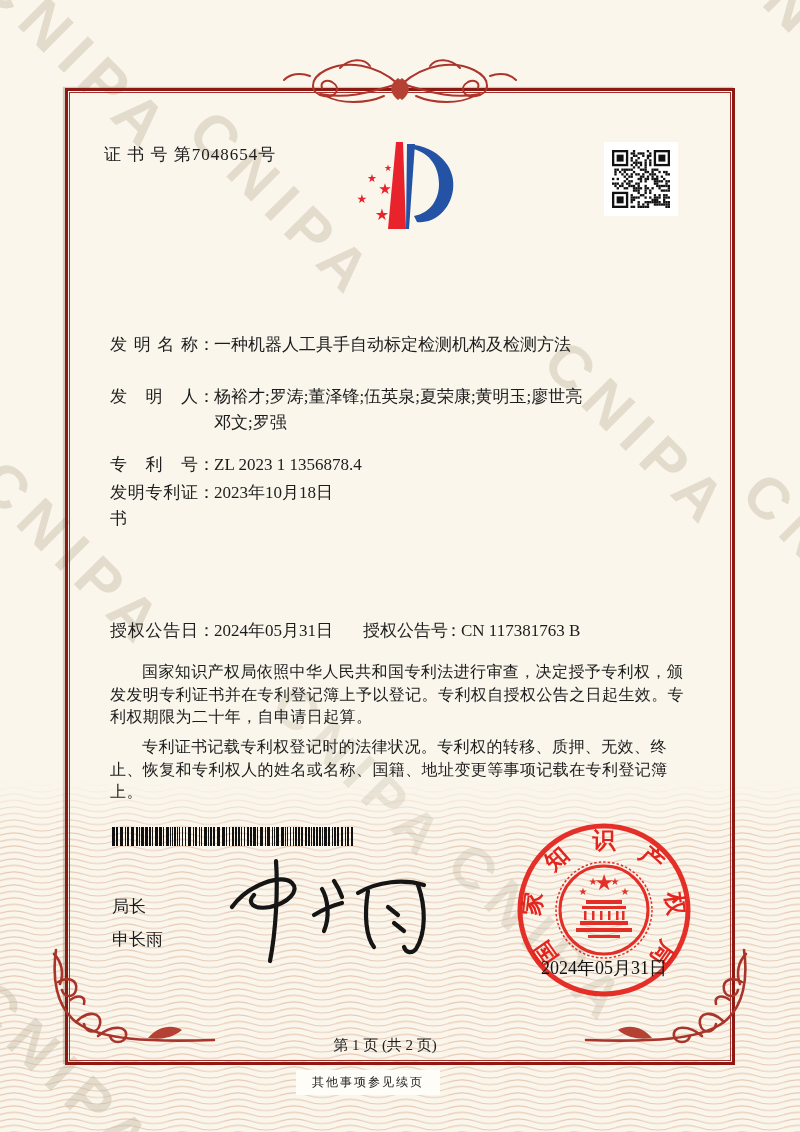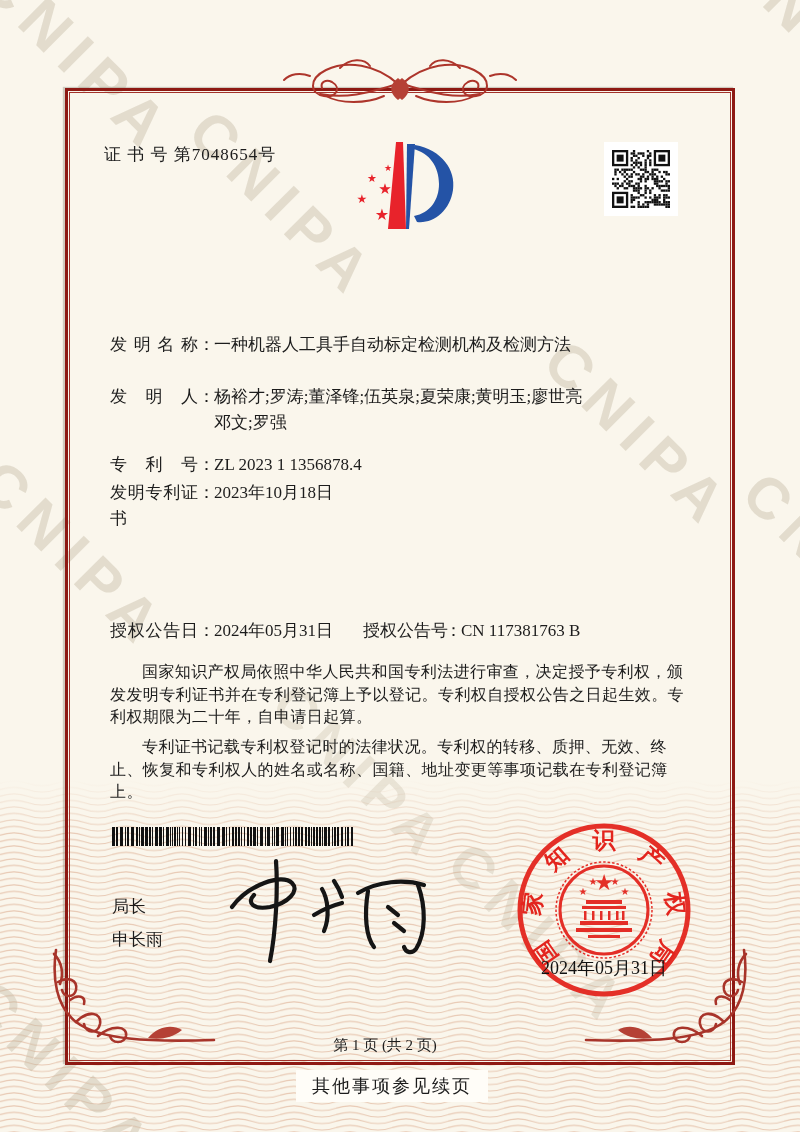--- a/index.html
+++ b/index.html
@@ -41,21 +41,21 @@
   .signer-name{position:absolute;left:112px;top:928px;font-family:"Liberation Sans", sans-serif;
                font-size:17px;z-index:4;}
   .signature{position:absolute;left:218px;top:855px;z-index:5;}
   
   .seal{position:absolute;left:516px;top:822px;width:176px;height:176px;z-index:5;}
   .seal-char{font-size:23px;font-weight:700;fill:#E3251E;font-family:"Liberation Serif", serif;}
   .seal-date{font-size:18px;fill:#111;font-family:"Liberation Serif", serif;}
   
   .page-no{position:absolute;left:0;top:1036px;width:770px;text-align:center;font-size:15px;z-index:4;}
   .cont-note{position:absolute;left:296px;top:1070px;background:#fffdf8;padding:4px 16px;
-             font-size:18px;letter-spacing:2px;z-index:4;}
+             font-size:12px;letter-spacing:2px;z-index:4;}
 </style>
 </head>
 <body>
 
 <div class="page">
 
   <svg class="waves" width="800" height="352" viewBox="0 0 800 352">
     <defs>
       <pattern id="wv" width="56" height="6.5" patternUnits="userSpaceOnUse">
         <path d="M0 3.2 Q14 -1.6 28 3.2 T56 3.2" fill="none" stroke="#E2BBA2" stroke-width="1.1"></path>

